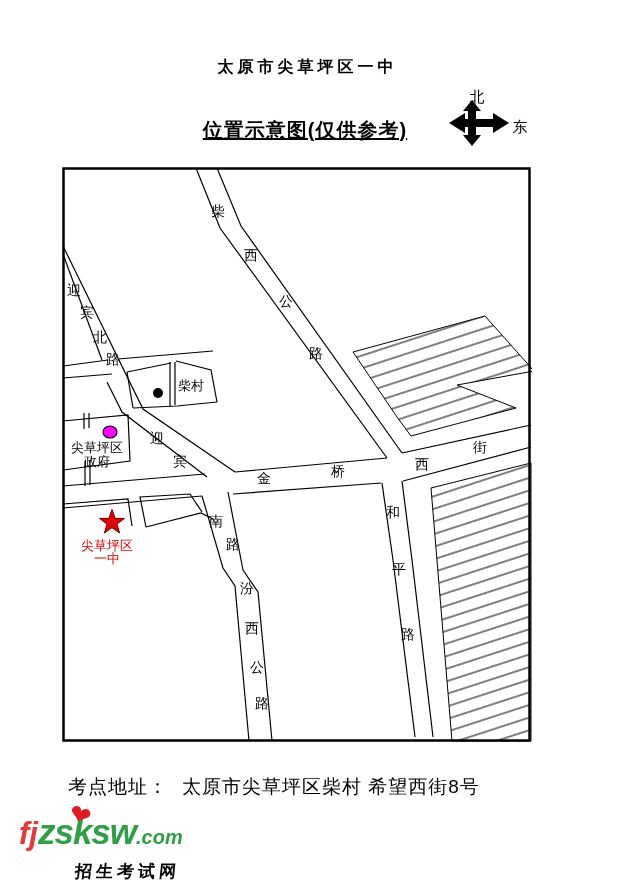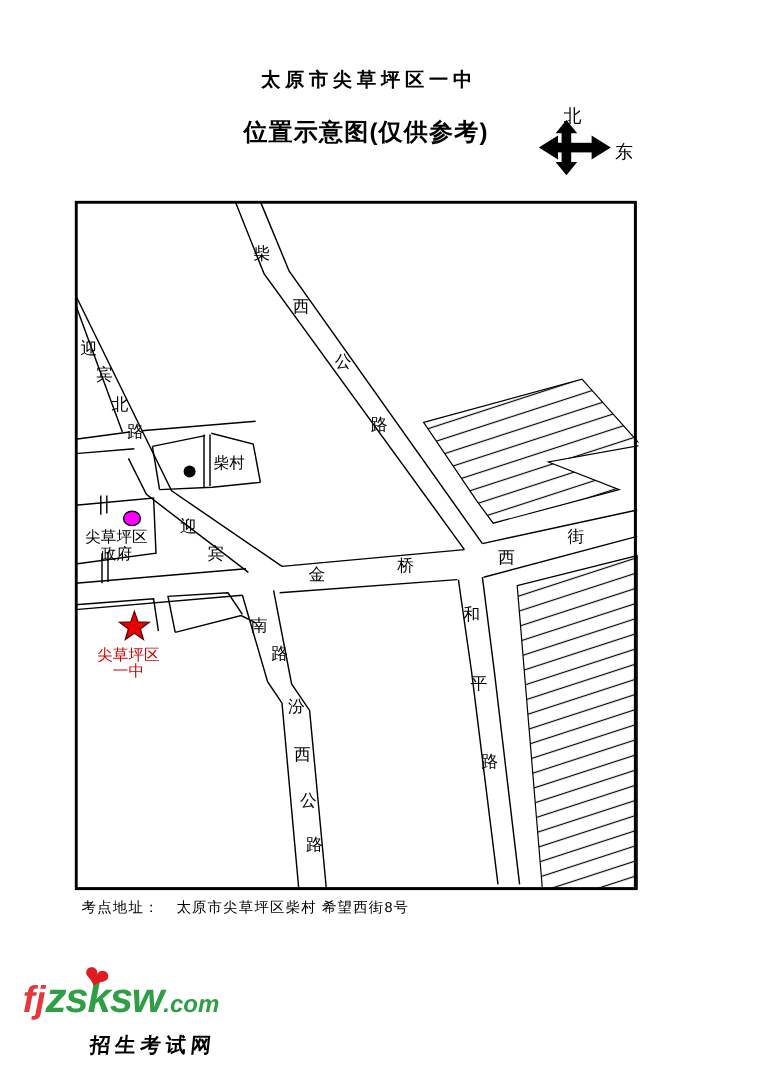--- a/index.html
+++ b/index.html
@@ -6,31 +6,31 @@
   body{
     width:641px;height:888px;position:relative;background:#ffffff;
     font-family:"Liberation Sans","DejaVu Sans",sans-serif;color:#000;
     overflow:hidden;
   }
   .page-title{
     position:absolute;top:57px;left:0;width:615px;text-align:center;
     font-size:16px;font-weight:bold;letter-spacing:4px;
   }
   .page-subtitle{
-    position:absolute;top:97px;left:0;width:610px;text-align:center;
-    font-size:20px;font-weight:bold;letter-spacing:1px;
+    position:absolute;top:117px;left:0;width:610px;text-align:center;
+    font-size:20px;font-weight:bold;letter-spacing:1px;text-decoration:underline;
   }
   .compass{position:absolute;left:440px;top:82px;}
   .mapsvg{position:absolute;left:62px;top:167px;}
   .mapsvg polyline,.mapsvg rect.frame{fill:none;stroke:#000;}
   .mapsvg polyline{stroke-width:1.2;}
   .mapsvg text{font-family:"Liberation Sans","DejaVu Sans",sans-serif;font-size:14px;fill:#000;}
   .mapsvg text.blk{font-size:13px;text-anchor:middle;}
   .mapsvg text.red{fill:#d40000;}
-  .addr{position:absolute;left:68px;top:748px;font-size:12px;letter-spacing:1px;white-space:nowrap;}
+  .addr{position:absolute;left:68px;top:774px;font-size:19px;letter-spacing:1px;white-space:nowrap;}
   .addr .gap{margin-left:14px;}
   .logo{position:absolute;left:19px;top:812px;width:220px;height:74px;}
   .logo .row{position:relative;height:46px;white-space:nowrap;}
   .logo .fj{font-style:italic;font-weight:bold;font-size:31px;color:#e5383b;}
   .logo .zsksw{font-style:italic;font-weight:bold;font-size:35px;color:#2f9e44;letter-spacing:-1px;}
   .logo .com{font-style:italic;font-weight:bold;font-size:20px;color:#2f9e44;}
   .logo .heart{
     position:absolute;left:50px;top:-12px;font-size:26px;color:#e01b24;
     transform:rotate(18deg);font-style:normal;
   }

